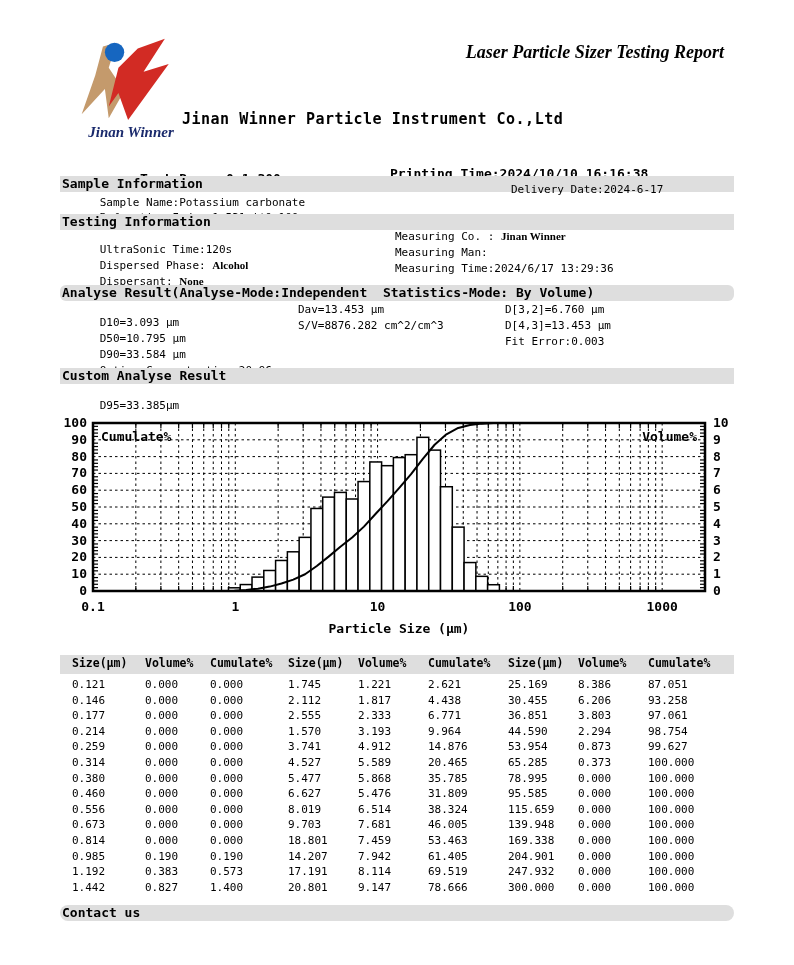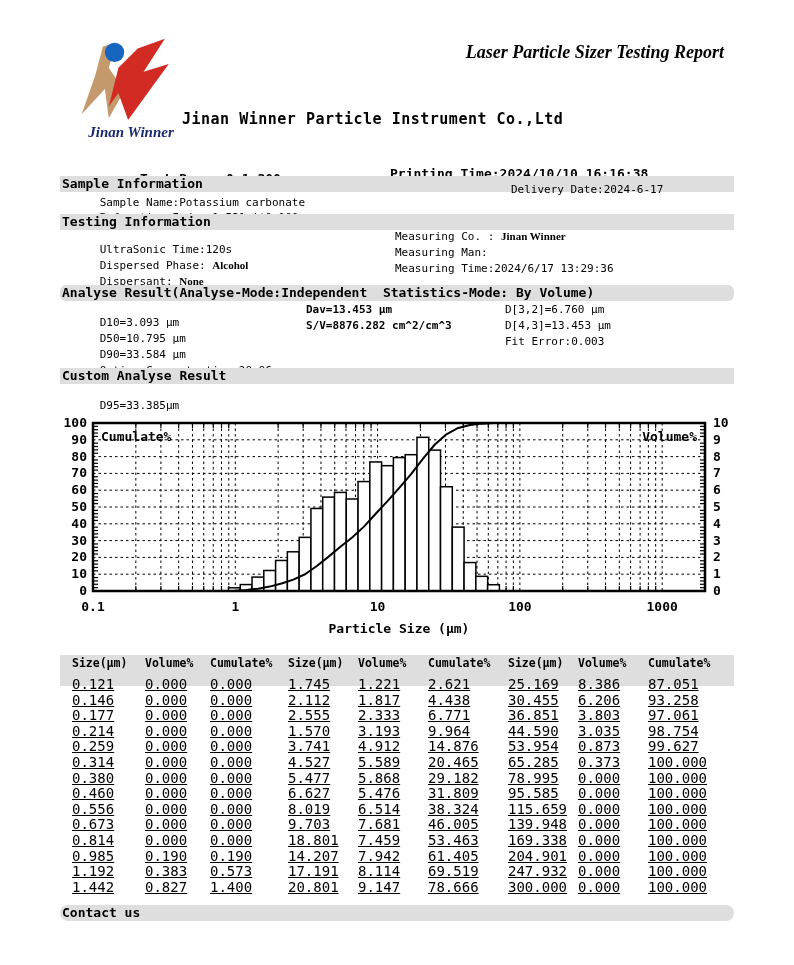--- a/index.html
+++ b/index.html
@@ -16,38 +16,38 @@
                 font-size:18px;line-height:24px;}
   .company{position:absolute;left:122px;top:110px;font-weight:bold;font-size:15px;letter-spacing:0.5px;white-space:pre;}
   .testline{position:absolute;top:136px;left:0;width:100%;font-weight:bold;font-size:13px;white-space:pre;}
   
   .bar-title{position:absolute;left:0;width:674px;height:16px;background:#dedede;
              font-weight:bold;font-size:13px;line-height:16px;padding-left:2px;
              box-sizing:border-box;white-space:pre;}
   .inforow{position:absolute;left:0;width:674px;height:15px;font-size:11px;white-space:pre;}
   .inforow .c2{position:absolute;left:440px;top:0;margin-left:11px;}
   .inforow .c2t{position:absolute;left:335px;top:0;text-align:center;}
-  .inforow .c2a{position:absolute;left:246px;top:0;font-weight:bold;}
+  .inforow .c2a{position:absolute;left:238px;top:0;}
   .inforow .c3a{position:absolute;left:445px;top:0;}
   .val-serif{font-family:"Liberation Serif",serif;font-weight:bold;font-size:11px;}
   
   .chart-wrap{position:absolute;left:0;top:415px;width:674px;height:224px;}
   .grid{stroke:#000;stroke-width:1;stroke-dasharray:2.5,3;}
   .tick{stroke:#000;stroke-width:1.2;}
   .cbar{fill:#fff;stroke:#000;stroke-width:1.5;}
   .curve{fill:none;stroke:#000;stroke-width:2;stroke-linejoin:round;}
   .pborder{fill:none;stroke:#000;stroke-width:2.5;}
   svg text{font-family:"DejaVu Sans Mono",monospace;font-weight:bold;font-size:13px;fill:#000;}
   
-  .ptable-header{position:absolute;left:0;top:655px;width:674px;height:31px;background:#dedede;
+  .ptable-header{position:absolute;left:0;top:655px;width:674px;height:19px;background:#dedede;
                  display:grid;grid-template-columns:73px 65px 78px 70px 70px 80px 70px 70px 1fr;
                  padding-left:12px;box-sizing:border-box;font-weight:bold;font-size:11.5px;line-height:17px;}
   .ptable-body{position:absolute;left:0;top:677px;width:674px;}
   .trow{display:grid;grid-template-columns:73px 65px 78px 70px 70px 80px 70px 70px 1fr;
-        padding-left:12px;box-sizing:border-box;height:15.6px;font-size:14px;line-height:15.6px;text-decoration:underline;}
+        padding-left:12px;box-sizing:border-box;height:15.6px;font-size:11px;line-height:15.6px;}
   .tcell{white-space:pre;}
 </style>
 </head>
 <body>
 
 <div class="page">
   <div class="content">
 
     <div class="logo-box">
       <svg viewBox="0 0 130 92" width="126" height="89">
@@ -410,21 +410,21 @@
           <span class="tcell">97.061</span>
         </div>
         <div class="trow">
           <span class="tcell">0.214</span>
           <span class="tcell">0.000</span>
           <span class="tcell">0.000</span>
           <span class="tcell">1.570</span>
           <span class="tcell">3.193</span>
           <span class="tcell">9.964</span>
           <span class="tcell">44.590</span>
-          <span class="tcell">3.035</span>
+          <span class="tcell">2.294</span>
           <span class="tcell">98.754</span>
         </div>
         <div class="trow">
           <span class="tcell">0.259</span>
           <span class="tcell">0.000</span>
           <span class="tcell">0.000</span>
           <span class="tcell">3.741</span>
           <span class="tcell">4.912</span>
           <span class="tcell">14.876</span>
           <span class="tcell">53.954</span>
@@ -441,21 +441,21 @@
           <span class="tcell">65.285</span>
           <span class="tcell">0.373</span>
           <span class="tcell">100.000</span>
         </div>
         <div class="trow">
           <span class="tcell">0.380</span>
           <span class="tcell">0.000</span>
           <span class="tcell">0.000</span>
           <span class="tcell">5.477</span>
           <span class="tcell">5.868</span>
-          <span class="tcell">29.182</span>
+          <span class="tcell">35.785</span>
           <span class="tcell">78.995</span>
           <span class="tcell">0.000</span>
           <span class="tcell">100.000</span>
         </div>
         <div class="trow">
           <span class="tcell">0.460</span>
           <span class="tcell">0.000</span>
           <span class="tcell">0.000</span>
           <span class="tcell">6.627</span>
           <span class="tcell">5.476</span>

